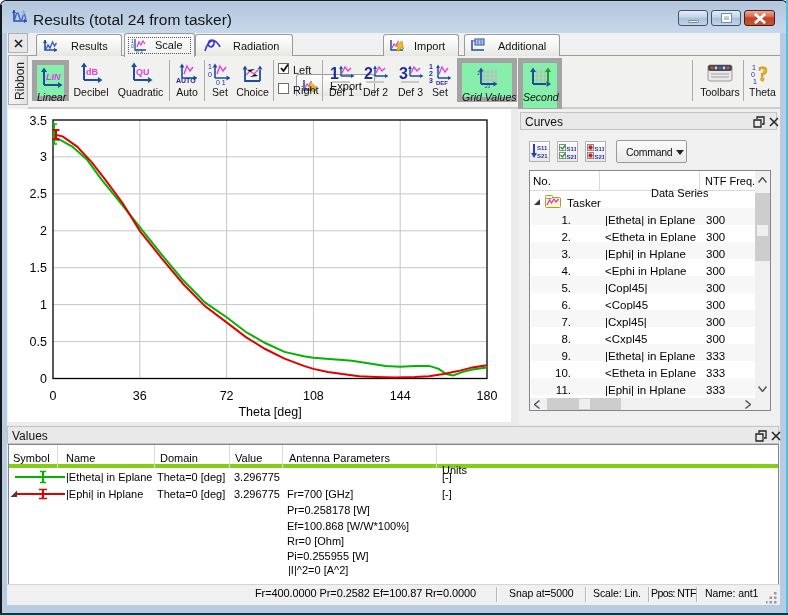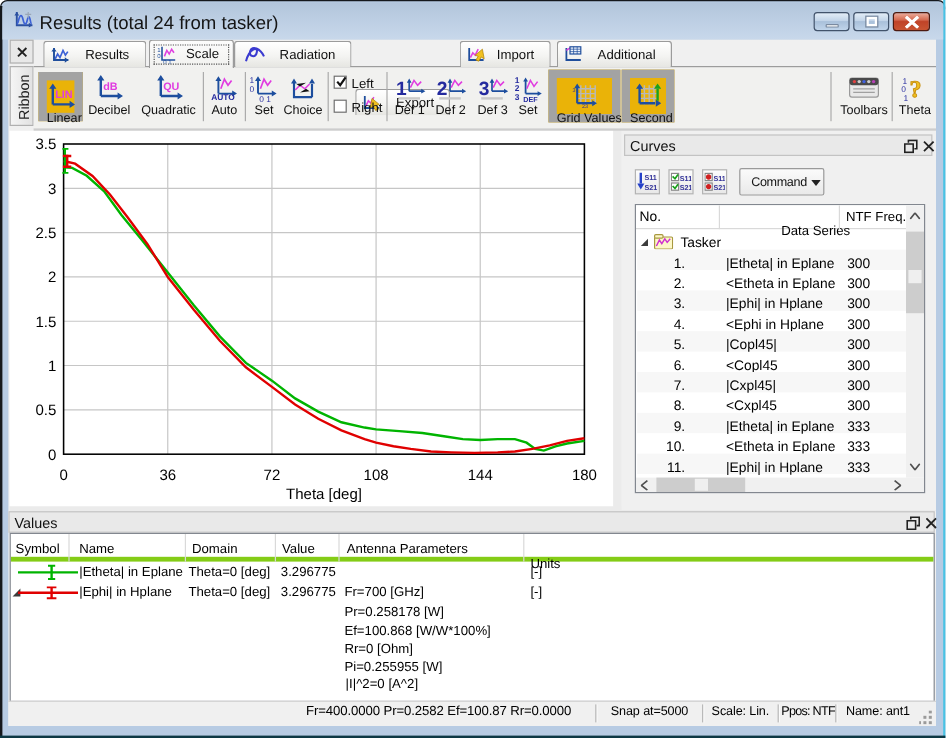--- a/index.html
+++ b/index.html
@@ -105,21 +105,21 @@
     <path d="M3 2 v10 h12" stroke="#1f4e9c" stroke-width="1.5" fill="none"></path>
     <path d="M3 4 l3 -2 l4 4" stroke="#e040e0" stroke-width="1.2" fill="none"></path>
     <rect x="6" y="1" width="9" height="6" fill="#eef4fb" stroke="#1f4e9c" stroke-width="1"></rect>
     <path d="M6 3 h9 M6 5 h9 M9 1 v6 M12 1 v6" stroke="#1f4e9c" stroke-width="0.6"></path>
   </svg>
   <div class="tlbl" style="left:33px;">Additional</div>
 </div>
 
 <style>
   .rbtn { position:absolute; top:60px; height:41px; }
-  .rbtn.sel { background:#eab308; border:7px solid #a3a3a3; }
+  .rbtn.sel { background:#86efac; border:5px solid #a3a3a3;font-style:italic; }
   .rbtn .rlbl { position:absolute; left:0; right:0; top:26px; text-align:center; font-size:10.5px; color:#111; white-space:nowrap; }
   .rsep { position:absolute; top:60px; width:1px; height:41px; background:#ababab; }
   .ricon { position:absolute; top:2px; left:50%; transform:translateX(-50%); }
 </style>
 <div class="rbtn sel" style="left:32px;width:37px;">
   <svg class="ricon" width="24" height="24" viewBox="0 0 24 24">
     <path d="M5 3 v15 M5 18 h15" stroke="#1d4e9e" stroke-width="2" fill="none"></path>
     <path d="M5 0.5 l-3 4.5 h6 z M23.5 18 l-4.5 -3 v6 z" fill="#1d4e9e"></path>
     <text x="7" y="13" font-size="9" font-weight="bold" fill="#e03ce0" font-family="Liberation Sans">LIN</text>
   </svg>
@@ -227,21 +227,21 @@
 <div class="rbtn sel" style="left:457px;top:58px;height:44px;width:60px;">
   <svg class="ricon" style="top:4px" width="22" height="22" viewBox="0 0 22 22">
     <path d="M8 2 v16 M12 2 v16 M16 2 v16 M20 2 v16 M4 5 h16 M4 9 h16 M4 13 h16" stroke="#b9b9b9" stroke-width="1.2" fill="none"></path>
     <path d="M5 3 v14 M5 17 h13" stroke="#1d4e9e" stroke-width="1.8" fill="none"></path>
     <path d="M5 0.5 l-2.5 4 h5 z M21.5 17 l-4 -2.5 v5 z" fill="#1d4e9e"></path>
     <text x="1" y="8" font-size="4.5" fill="#242a9e" font-family="Liberation Sans">3</text>
     <text x="9" y="21" font-size="4.5" fill="#242a9e" font-family="Liberation Sans">23</text>
   </svg>
   <div class="rlbl" style="top:28px;">Grid Values</div>
 </div>
-<div class="rbtn sel" style="left:518px;top:58px;height:44px;width:44px;">
+<div class="rbtn sel" style="left:518px;top:58px;height:55px;width:44px;">
   <svg class="ricon" style="top:4px" width="24" height="22" viewBox="0 0 24 22">
     <path d="M9 2 v16 M13 2 v16 M17 2 v16 M5 5 h15 M5 9 h15 M5 13 h15" stroke="#b9b9b9" stroke-width="1.2" fill="none"></path>
     <path d="M5 4 v13 M5 17 h13" stroke="#1d4e9e" stroke-width="2" fill="none"></path>
     <path d="M5 0.5 l-3 4.5 h6 z M23 17 l-4.5 -3 v6 z" fill="#1d4e9e"></path>
     <path d="M20 5 v10" stroke="#1ca01c" stroke-width="2" fill="none"></path>
     <path d="M20 0.5 l-3 4.5 h6 z" fill="#1ca01c"></path>
   </svg>
   <div class="rlbl" style="top:28px;">Second</div>
 </div>
 <div class="rsep" style="left:692px;"></div>

